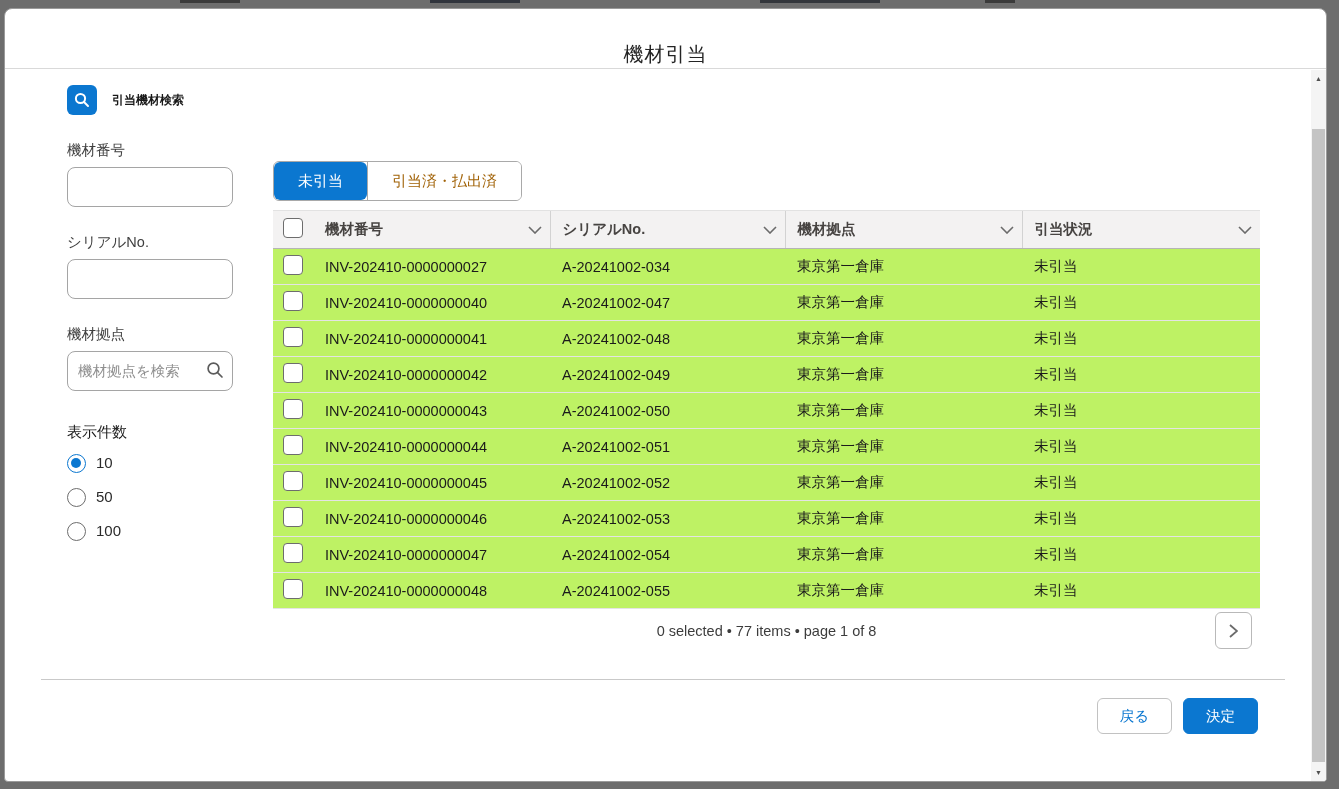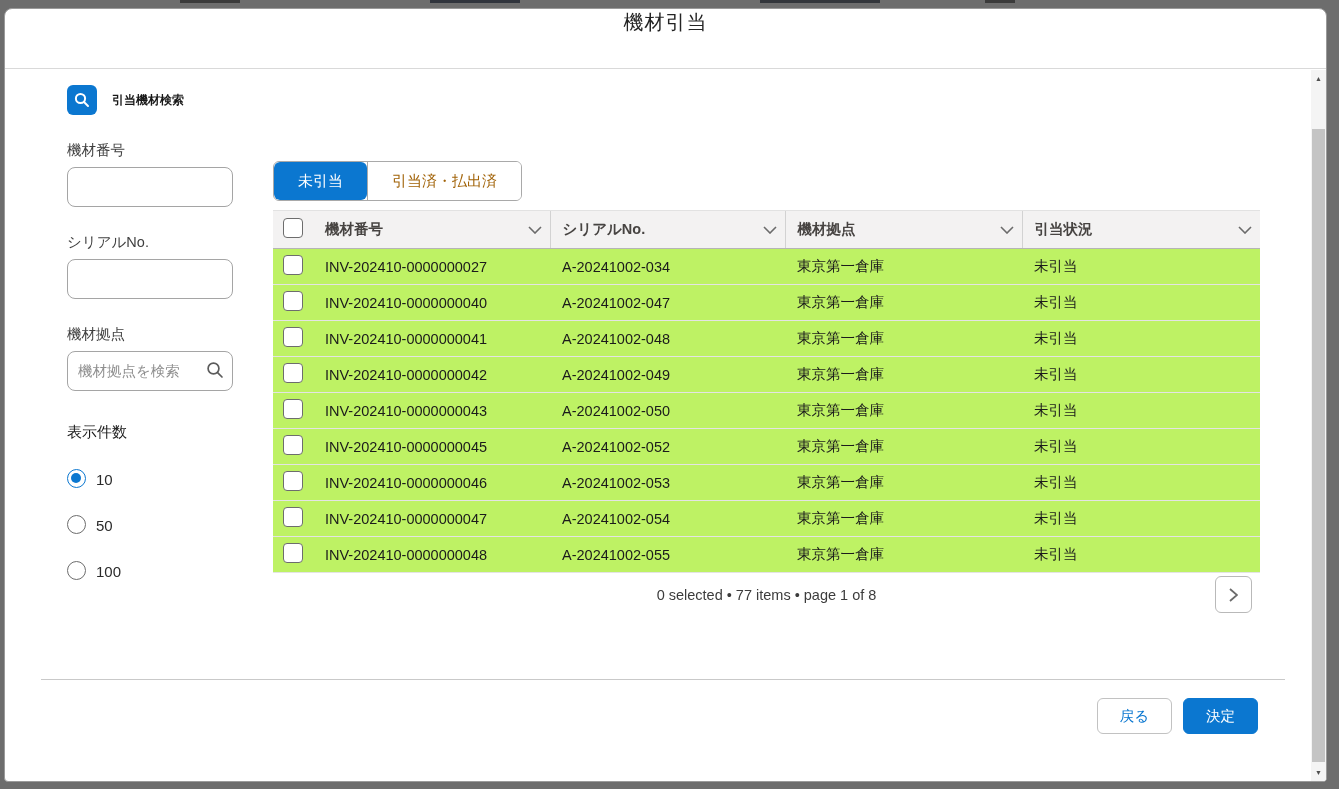--- a/index.html
+++ b/index.html
@@ -19,21 +19,21 @@
       linear-gradient(#3a3a3a,#3a3a3a) 985px 0/30px 3px no-repeat;
   }
 
   .modal {
     position:absolute; left:4px; top:8px; width:1323px; height:774px;
     background:#ffffff; border:1px solid #9a9a9a;
     border-radius:8px 8px 4px 4px;
     overflow:hidden;
   }
   .modal-header {
-    height:60px; display:flex; align-items:flex-start; justify-content:center;
+    height:60px; display:flex; align-items:flex-end; justify-content:center;
     border-bottom:1px solid #d9d9d9;
   }
   .modal-title { font-size:20px; font-weight:400; color:#242424; letter-spacing:1px; }
 
   .modal-body { position:absolute; top:61px; left:0; right:15px; bottom:0; }
 
   
   .search-panel { position:absolute; left:62px; top:0; width:185px; }
   .panel-heading { display:flex; align-items:center; gap:15px; margin-top:15px; }
   .search-badge {
@@ -47,21 +47,21 @@
     width:166px; height:40px; border:1px solid #a5a5a5; border-radius:8px;
     font-size:14.5px; padding:0 10px; color:#181818; outline:none;
     font-family:"Liberation Sans","DejaVu Sans",sans-serif;
   }
   .search-input-wrap { position:relative; width:166px; }
   .search-input-wrap .text-input { width:166px; padding-right:32px; }
   .search-input-wrap .text-input::placeholder { color:#8f8f8f; opacity:1; }
   .input-search-icon { position:absolute; right:9px; top:10px; }
 
   .dc-label { margin-top:32px; font-size:15px; font-weight:normal; color:#181818; }
-  .radio-row { display:flex; align-items:flex-end; gap:10px; margin-top:24px; height:22px; cursor:pointer; }
+  .radio-row { display:flex; align-items:flex-start; gap:10px; margin-top:12px; height:22px; cursor:pointer; }
   .radio {
     width:19px; height:19px; border-radius:50%；; border-radius:50%;
     border:1.5px solid #6d6d6d; background:#fff; position:relative; flex:0 0 auto;
   }
   .radio.checked { border-color:#0b77d0; }
   .radio.checked::after {
     content:""; position:absolute; left:3px; top:3px; width:10px; height:10px;
     border-radius:50%; background:#0b77d0;
   }
   .radio-label { font-size:15px; color:#2b2b2b; }
@@ -269,20 +269,27 @@
             </tr>
 
             <tr>
               <td class="check-col"><span class="checkbox"></span></td>
               <td>INV-202410-0000000043</td>
               <td>A-20241002-050</td>
               <td>東京第一倉庫</td>
               <td>未引当</td>
             </tr>
 
+            <tr>
+              <td class="check-col"><span class="checkbox"></span></td>
+              <td>INV-202410-0000000044</td>
+              <td>A-20241002-051</td>
+              <td>東京第一倉庫</td>
+              <td>未引当</td>
+            </tr>
 
             <tr>
               <td class="check-col"><span class="checkbox"></span></td>
               <td>INV-202410-0000000045</td>
               <td>A-20241002-052</td>
               <td>東京第一倉庫</td>
               <td>未引当</td>
             </tr>
 
             <tr>

